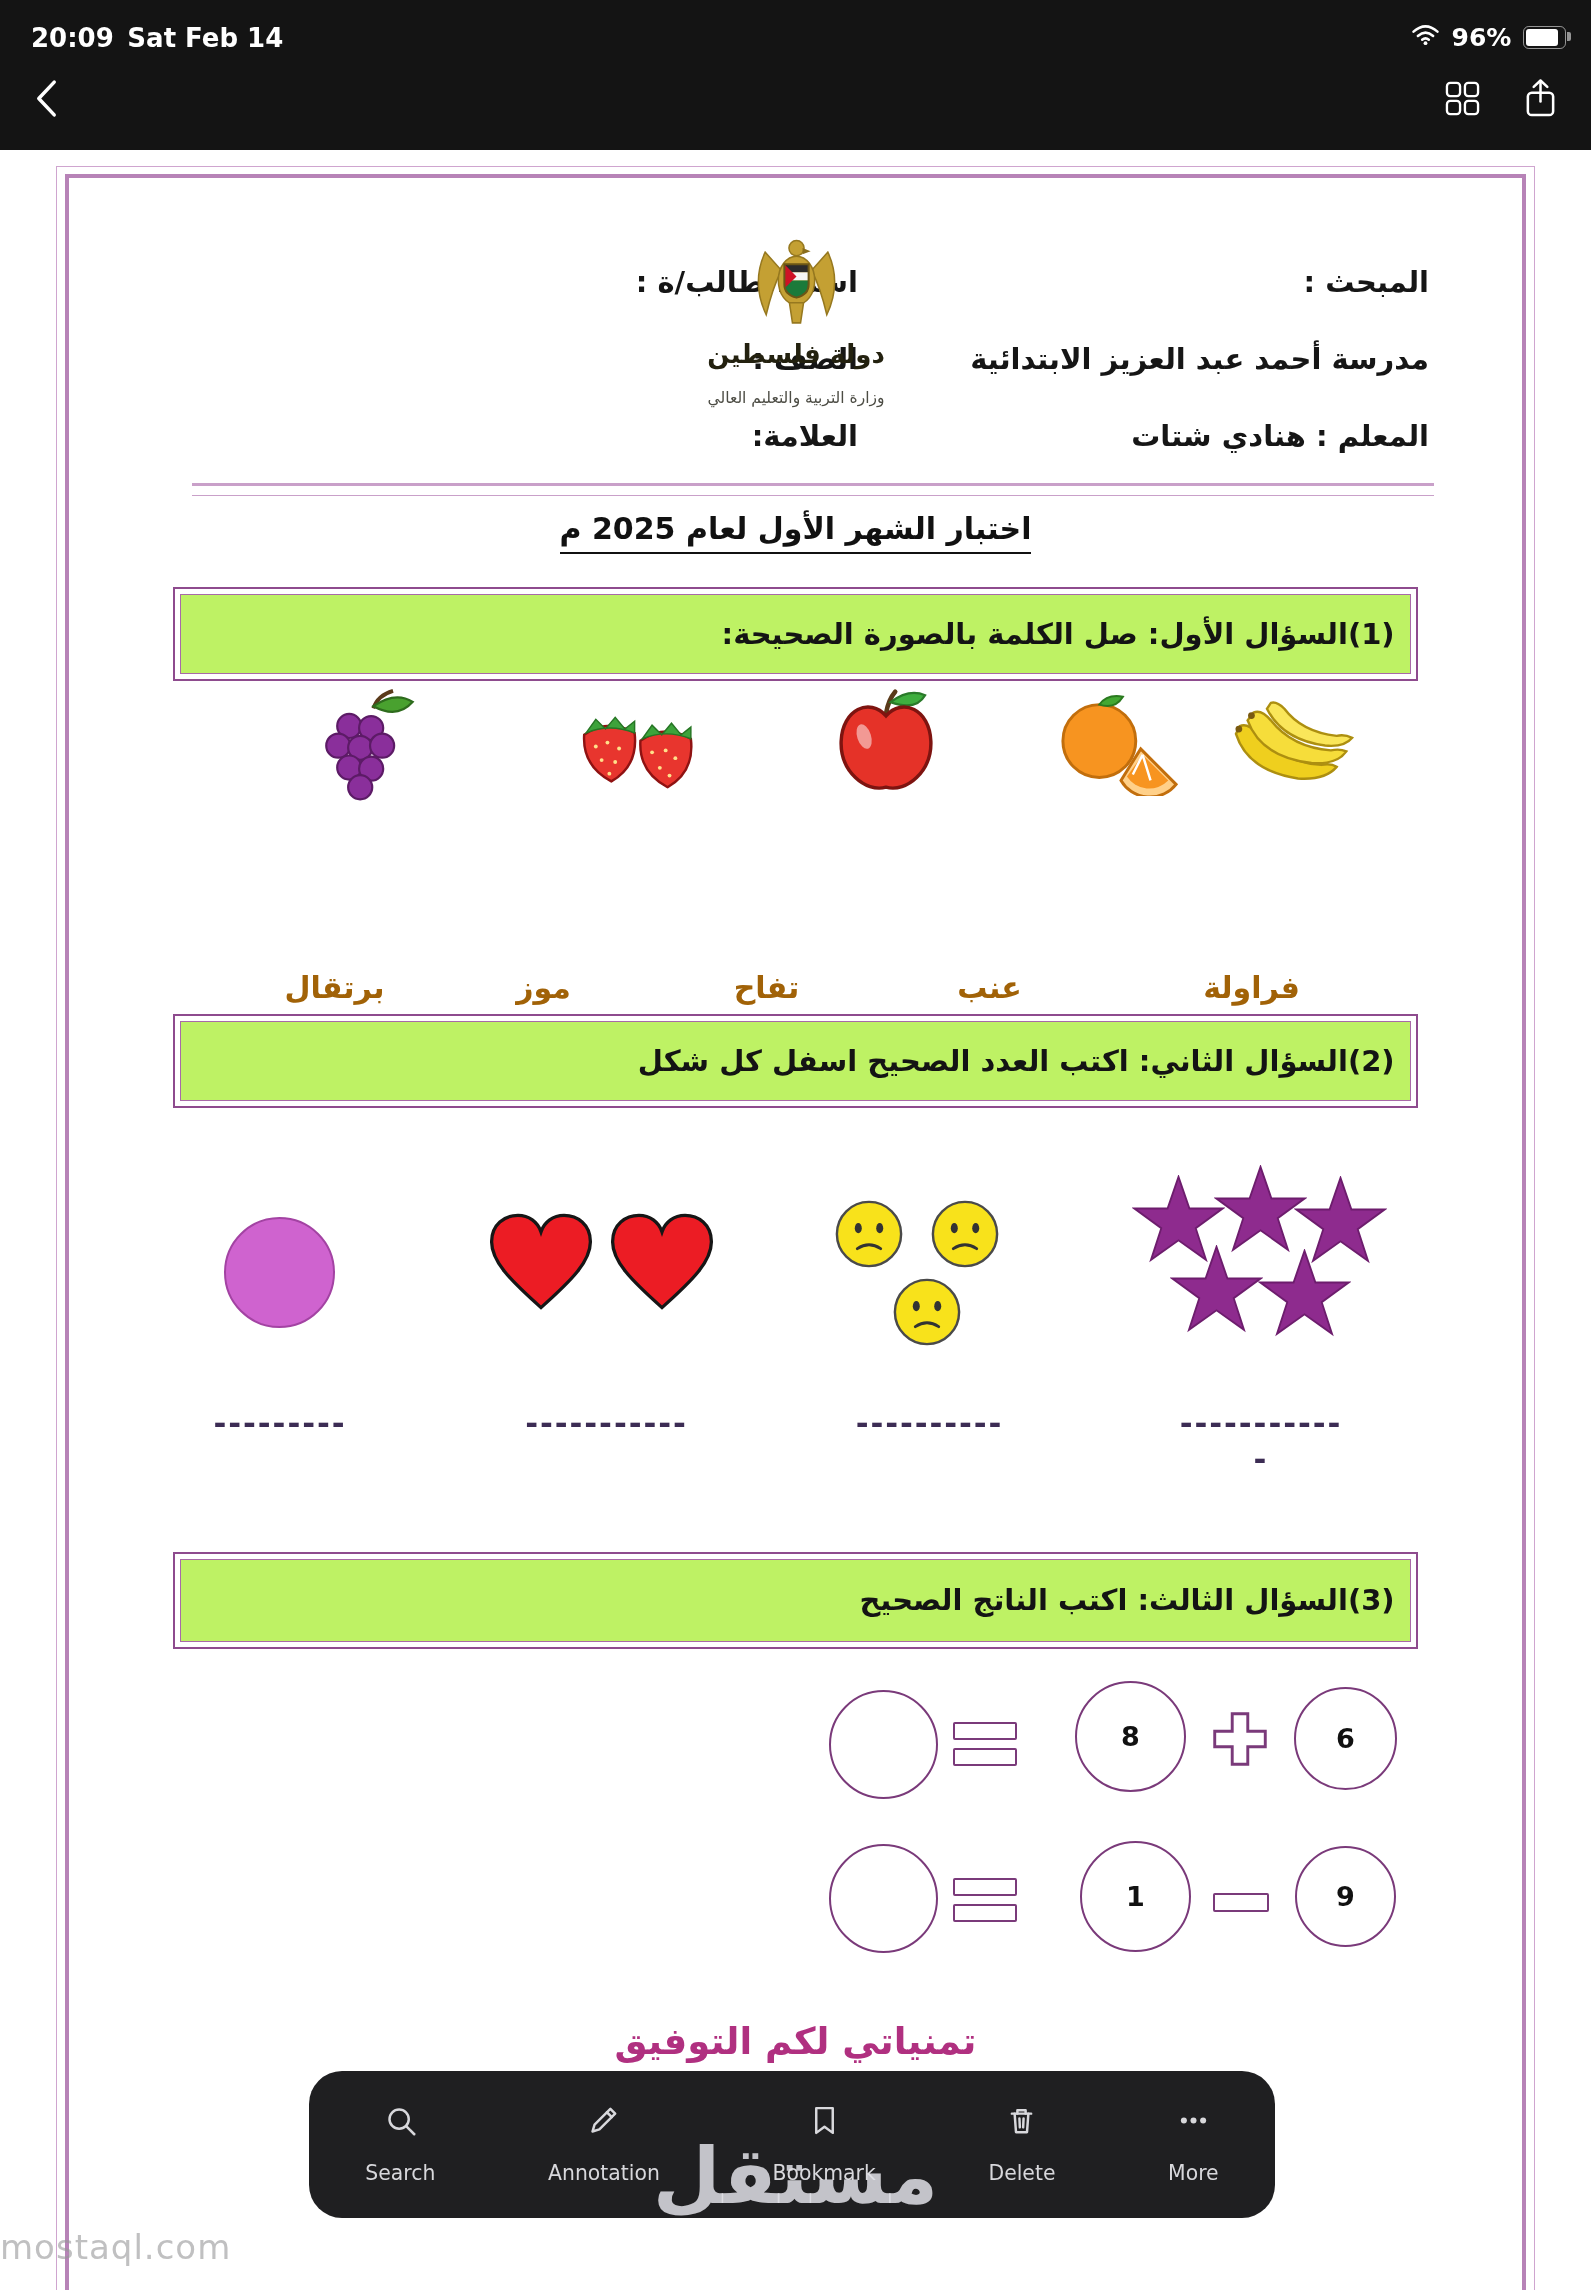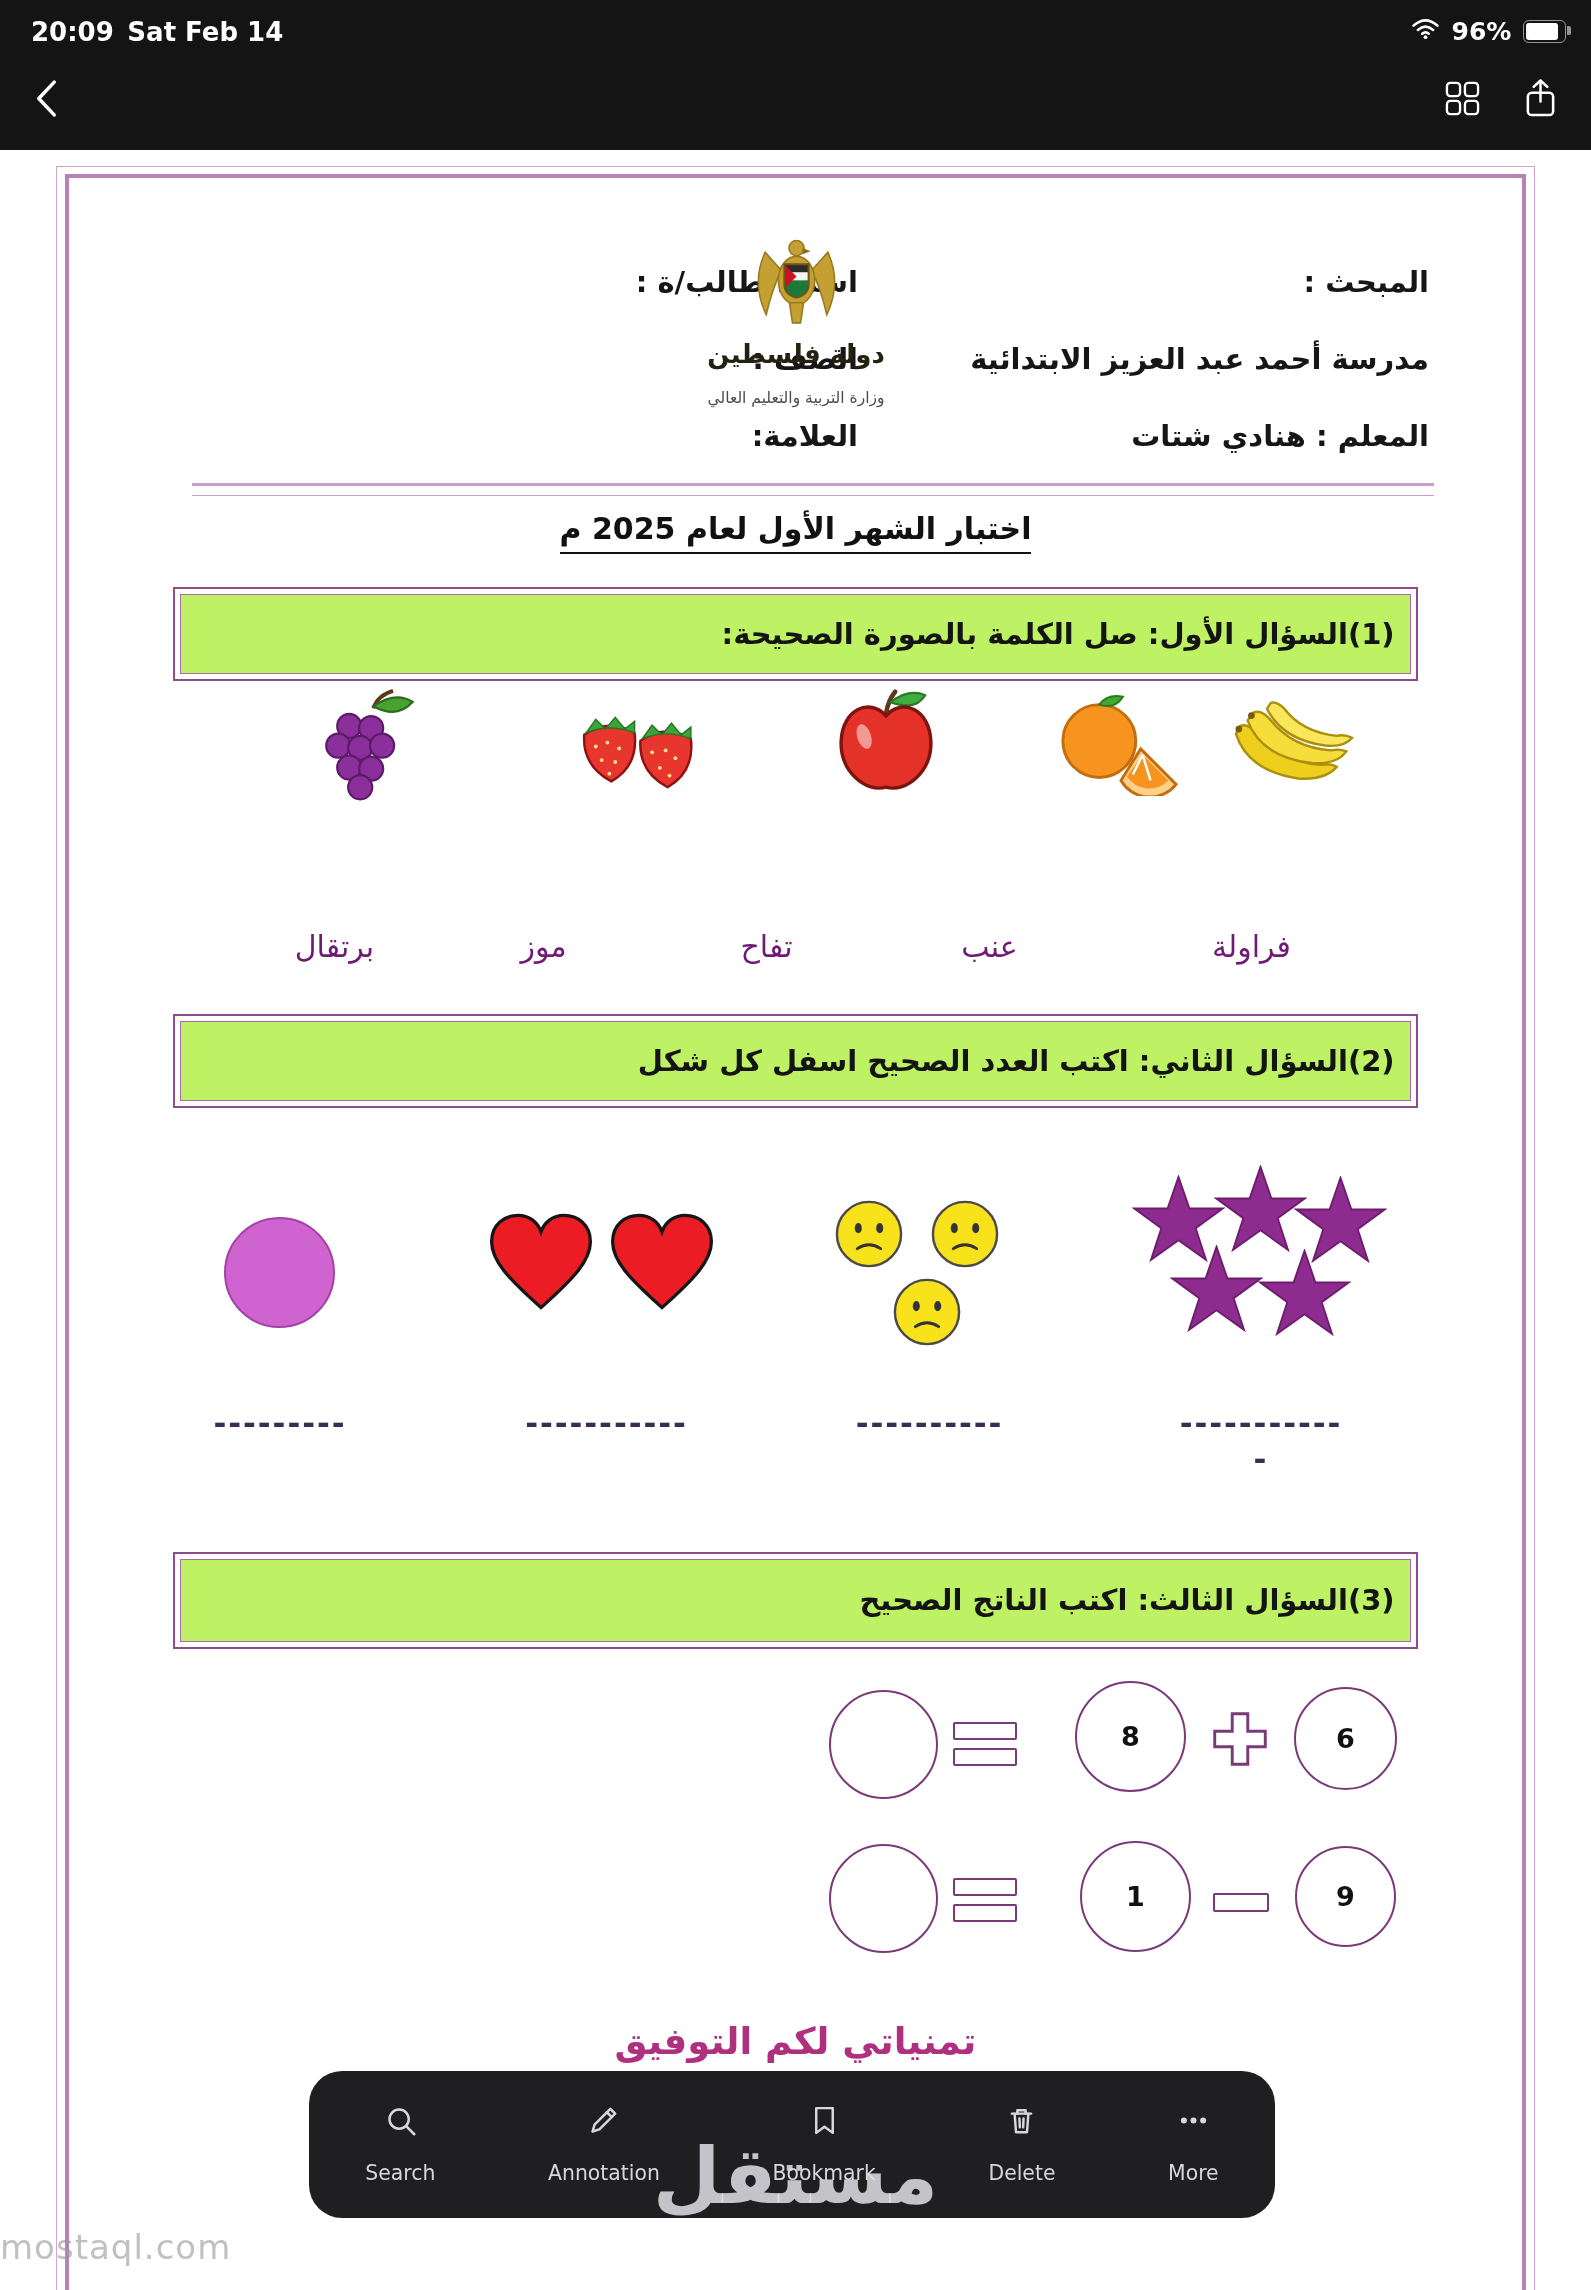--- a/index.html
+++ b/index.html
@@ -2,21 +2,21 @@
 <html><head>
 <meta charset="utf-8">
 <style>
   html,body{margin:0;padding:0;}
   .screen{position:relative;width:1591px;height:2290px;overflow:hidden;background:#ffffff;
           font-family:"DejaVu Sans",sans-serif;}
   .abs{position:absolute;}
 
   
   .header-black{position:absolute;top:0;left:0;right:0;height:150px;background:#141414;color:#fff;}
-  .status-row{position:absolute;top:11px;left:31px;right:25px;height:41px;display:flex;
+  .status-row{position:absolute;top:17px;left:31px;right:25px;height:41px;display:flex;
               justify-content:space-between;align-items:center;}
   .status-left{display:flex;gap:13.6px;align-items:center;font-size:26px;font-weight:600;}
   .status-right{display:flex;gap:11.6px;align-items:center;font-size:25px;font-weight:600;}
   .battery{position:relative;width:41px;height:20.4px;border:1.9px solid rgba(255,255,255,.55);
            border-radius:5.8px;}
   .battery .fill{position:absolute;top:1.9px;left:1.9px;bottom:1.9px;width:32px;background:#fff;border-radius:2.9px;}
   .battery .nub{position:absolute;right:-5.8px;top:4.9px;width:3.4px;height:8.7px;background:rgba(255,255,255,.55);
                 border-radius:0 1.9px 1.9px 0;}
   .nav-row{position:absolute;top:54px;left:0;right:0;height:92px;display:flex;
            justify-content:space-between;align-items:center;padding:0 29px;box-sizing:border-box;}
@@ -41,22 +41,22 @@
   .doc-title span{display:inline-block;font-size:30px;font-weight:bold;color:#111;direction:rtl;
                   border-bottom:2.9px solid #111;padding-bottom:5.8px;}
 
   .qbox{position:absolute;left:173px;right:173px;height:80px;border:2.9px solid #8e4b8e;background:#fff;
         padding:4.9px;box-sizing:content-box;}
   .qbox-inner{width:100%;height:100%;border:1.9px solid #a86aa8;background:#bef264;display:flex;
               align-items:center;box-sizing:border-box;padding:0 15.5px;}
   .qtext{width:100%;text-align:right;direction:rtl;font-size:29px;font-weight:bold;color:#141414;}
 
   .fruit{position:absolute;}
-  .word{position:absolute;top:779px;width:155px;text-align:center;font-size:30px;font-weight:400;
-        color:#701a75;direction:rtl;}
+  .word{position:absolute;top:820px;width:155px;text-align:center;font-size:30px;font-weight:700;
+        color:#a16207;direction:rtl;}
 
   .shape-circle{position:absolute;left:224px;top:1067px;width:111px;height:111px;border-radius:50%;
                 background:#cf63cf;border:2.9px solid #a343a3;box-sizing:border-box;}
   .dash{position:absolute;top:1255px;text-align:center;font-size:31px;font-weight:bold;color:#3c2c54;
         letter-spacing:1.9px;}
 
   .mcircle{position:absolute;border:2.9px solid #7a3a7a;border-radius:50%;background:#fff;display:flex;
            align-items:center;justify-content:center;font-size:27px;font-weight:bold;color:#111;
            box-sizing:border-box;}
   .equals{position:absolute;display:flex;flex-direction:column;gap:8.7px;}

